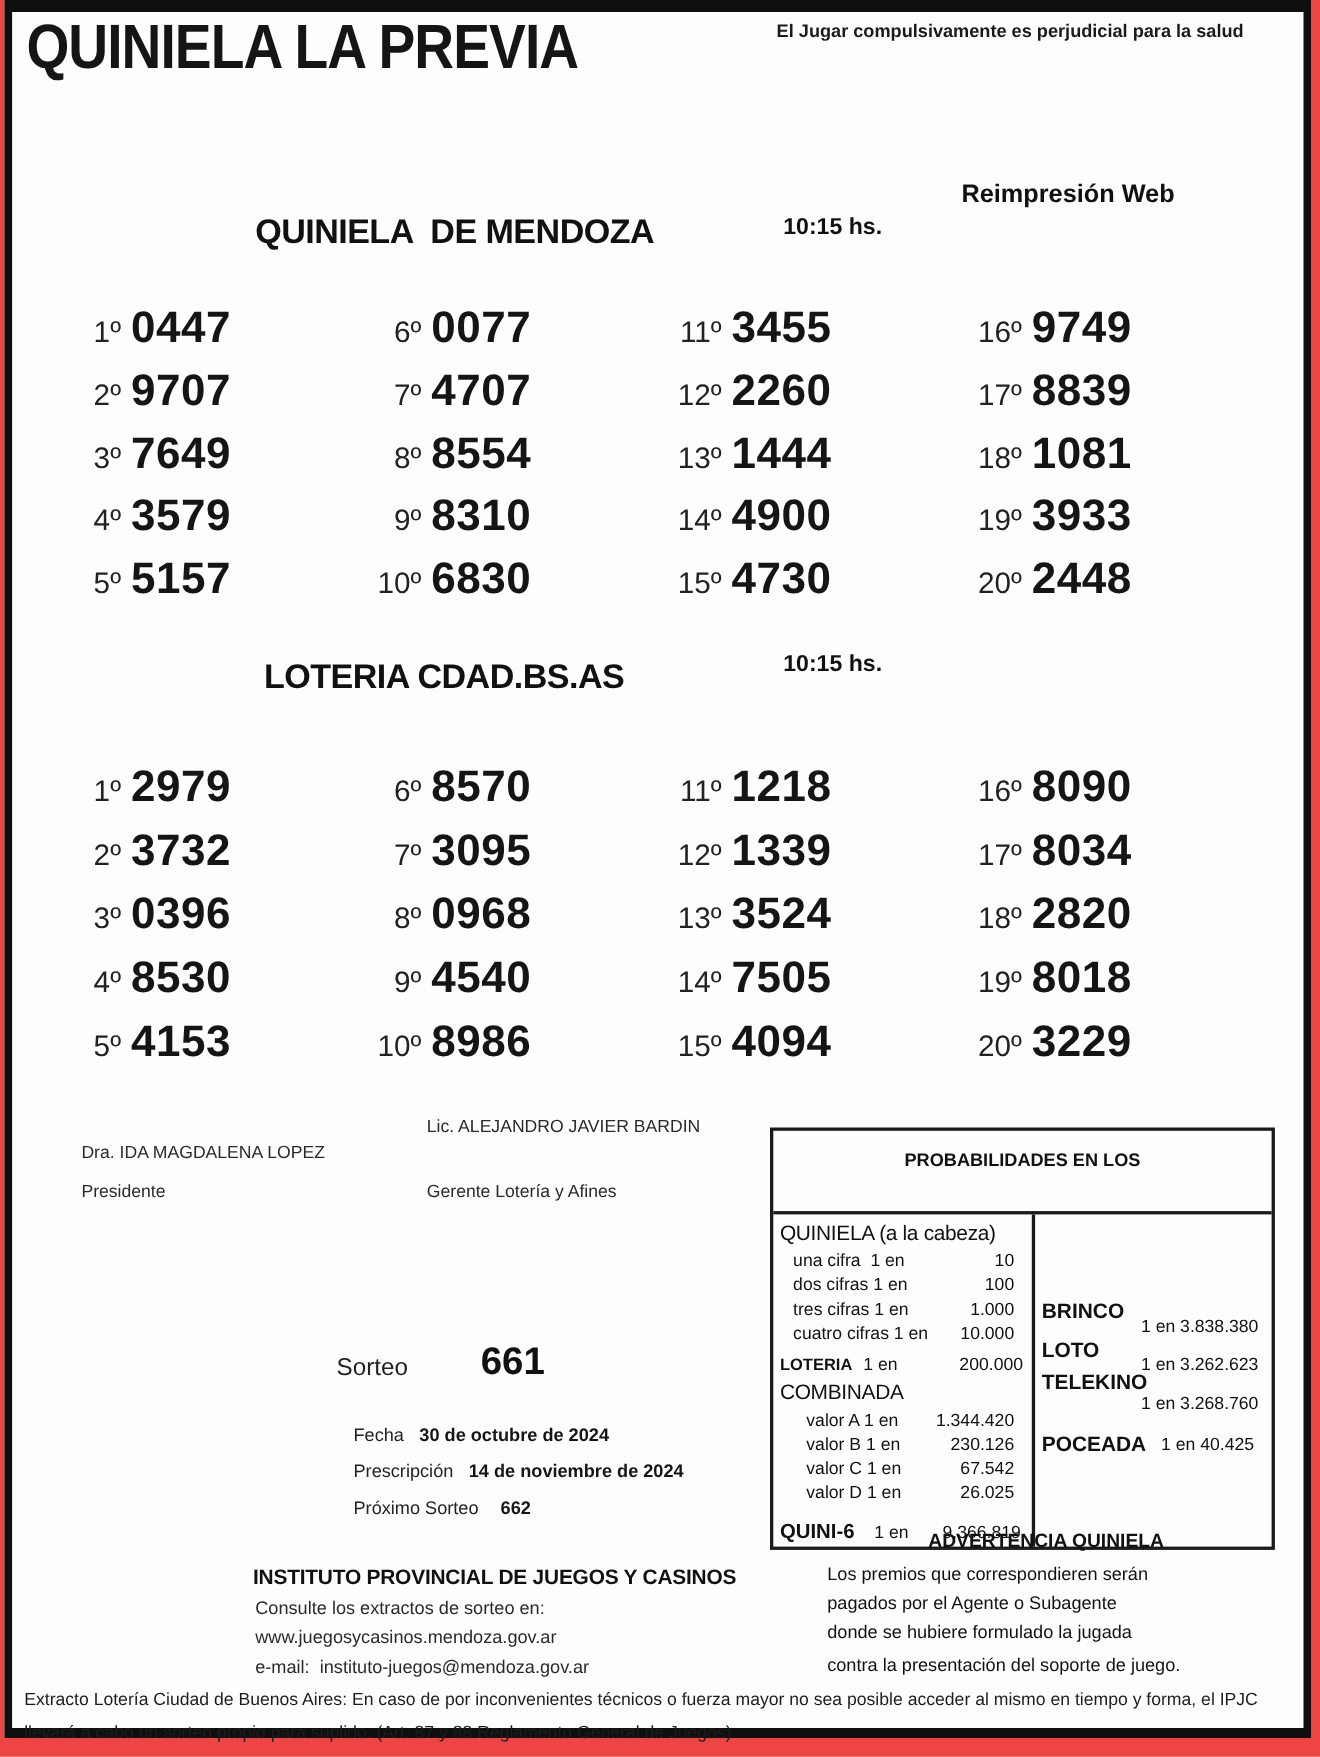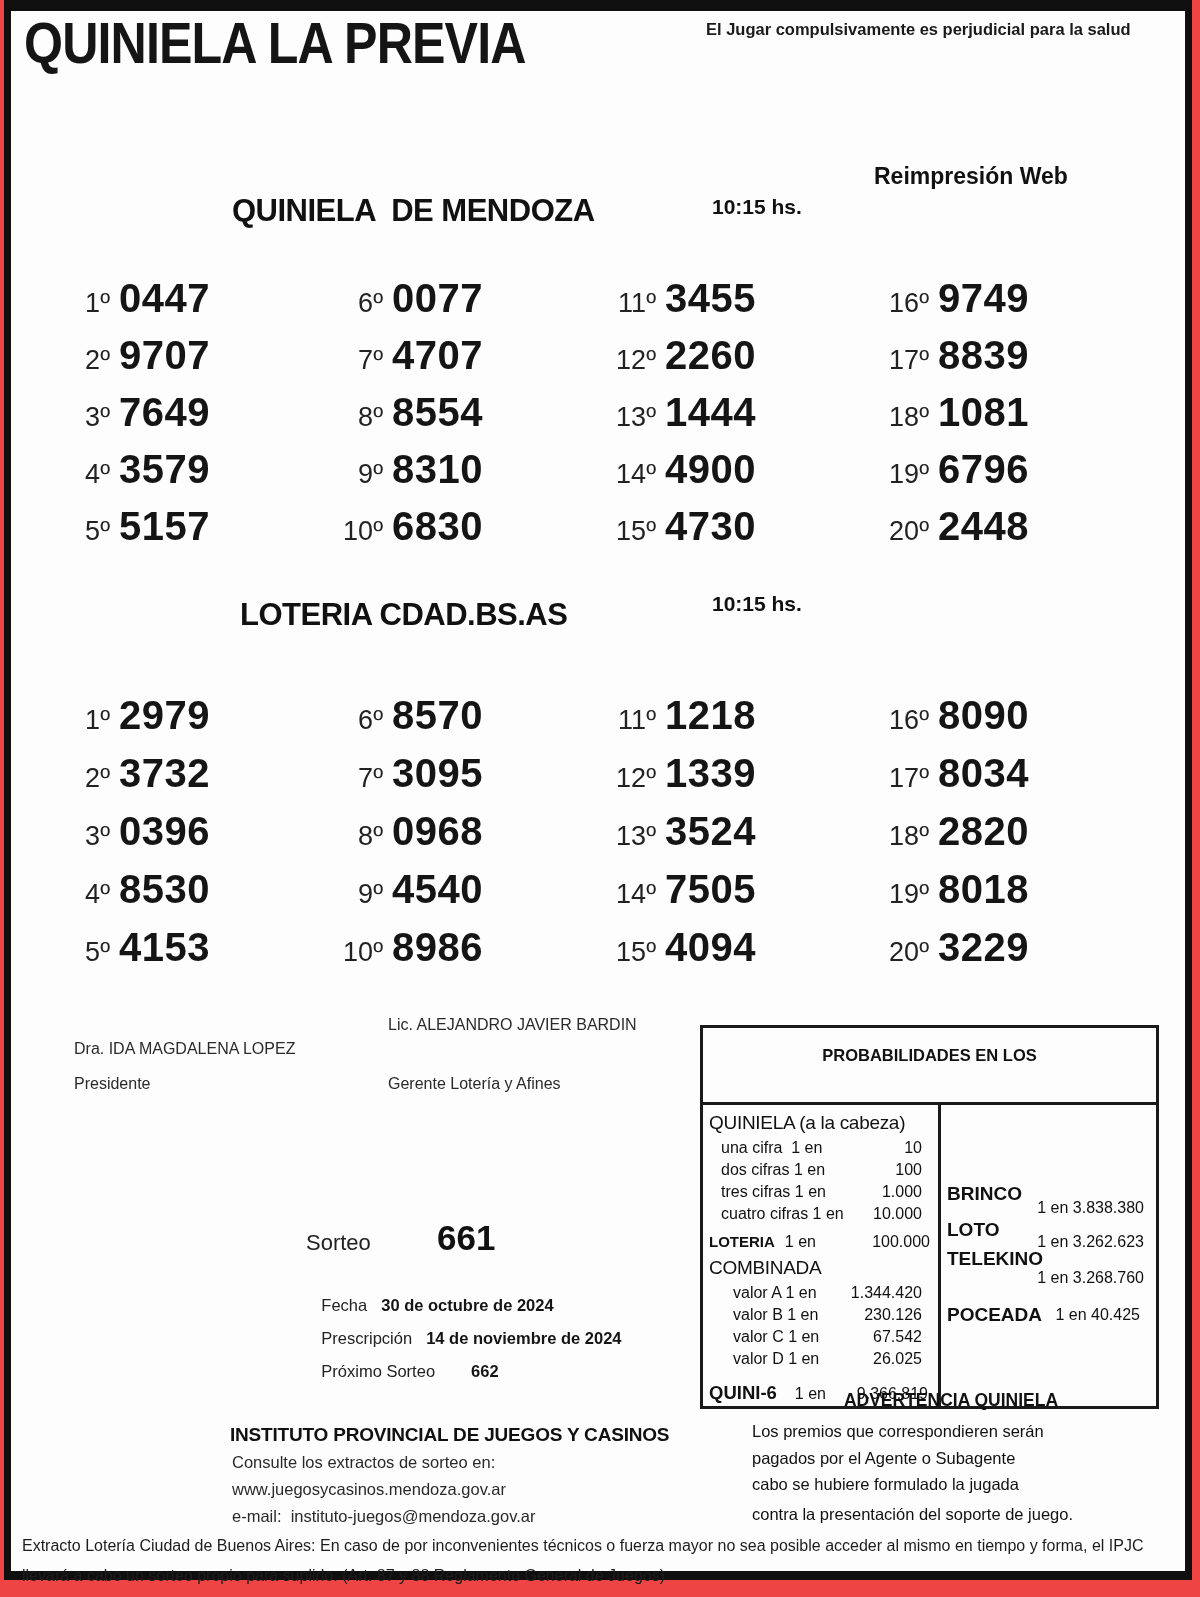--- a/index.html
+++ b/index.html
@@ -182,21 +182,21 @@
         <span class="num">8839</span>
       </div>
 
       <div class="result-cell">
         <span class="pos">18º</span>
         <span class="num">1081</span>
       </div>
 
       <div class="result-cell">
         <span class="pos">19º</span>
-        <span class="num">6796</span>
+        <span class="num">3933</span>
       </div>
 
       <div class="result-cell">
         <span class="pos">20º</span>
         <span class="num">2448</span>
       </div>
     </div>
 
   <div class="abs draw-title" style="left:240px; top:597px;">LOTERIA CDAD.BS.AS</div>
   <div class="abs draw-time" style="left:712px; top:592px;">10:15 hs.</div>
@@ -334,21 +334,21 @@
             </div>
 
             <div class="prow">
               <span>cuatro cifras 1 en</span>
               <span class="pval">10.000</span>
             </div>
           </div>
         <div class="prow lotrow">
           <span class="g-name">LOTERIA</span>
           <span class="g-mid">1 en</span>
-          <span class="pval">100.000</span>
+          <span class="pval">200.000</span>
         </div>
         <div class="p-head mt">COMBINADA</div>
         <div>
 
             <div class="prow vrow">
               <span>valor A 1 en</span>
               <span class="pval">1.344.420</span>
             </div>
 
             <div class="prow vrow">
@@ -387,34 +387,34 @@
 
   <div class="abs sorteo-label">Sorteo</div>
   <div class="abs sorteo-number">661</div>
   <div class="abs meta-line" style="left:303px; top:1277px;">
     <span>Fecha</span><b>30 de octubre de 2024</b>
   </div>
   <div class="abs meta-line" style="left:303px; top:1310px;">
     <span>Prescripción</span><b>14 de noviembre de 2024</b>
   </div>
   <div class="abs meta-line" style="left:303px; top:1343px;">
-    <span>Próximo Sorteo</span><b style="margin-left:36px;">662</b>
+    <span>Próximo Sorteo</span><b style="margin-left:20px;">662</b>
   </div>
 
   <div class="abs inst-name">INSTITUTO PROVINCIAL DE JUEGOS Y CASINOS</div>
   <div class="abs inst-line" style="left:232px; top:1453px;">Consulte los extractos de sorteo en:</div>
   <div class="abs inst-line" style="left:232px; top:1480px;">www.juegosycasinos.mendoza.gov.ar</div>
   <div class="abs inst-line" style="left:232px; top:1507px;">e-mail:  instituto-juegos@mendoza.gov.ar</div>
 
   <div class="abs adv-title">ADVERTENCIA QUINIELA</div>
   <div class="abs adv-lines">
 
       <div>Los premios que correspondieren serán</div>
 
       <div>pagados por el Agente o Subagente</div>
 
-      <div>cabo se hubiere formulado la jugada</div>
+      <div>donde se hubiere formulado la jugada</div>
 
       <div>contra la presentación del soporte de juego.</div>
     </div>
 
   <div class="abs footnote">Extracto Lotería Ciudad de Buenos Aires: En caso de por inconvenientes técnicos o fuerza mayor no sea posible acceder al mismo en tiempo y forma, el IPJC llevará a cabo un sorteo propio para suplirlo. (Art. 87 y 88 Reglamento General de Juegos)</div>
 </div>
 
 </body></html>

